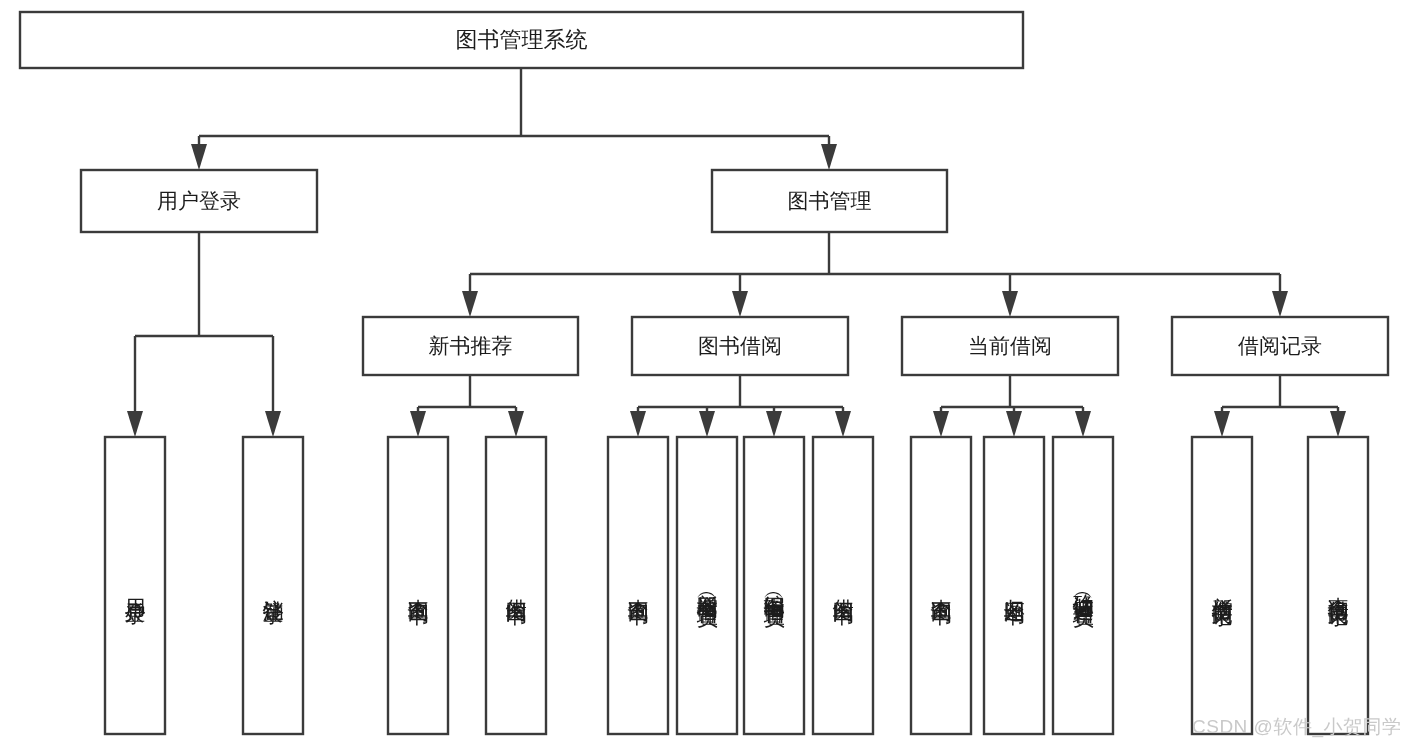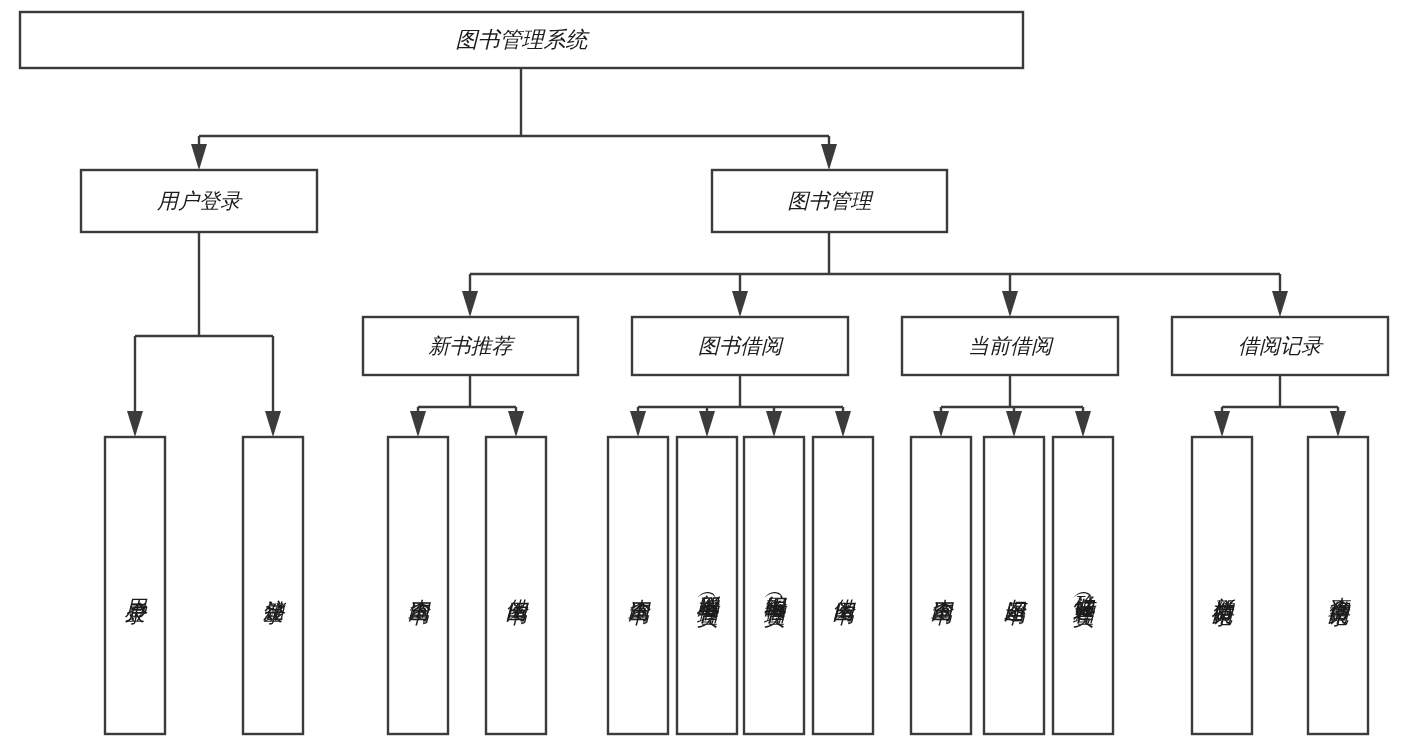--- a/index.html
+++ b/index.html
@@ -11,21 +11,20 @@
     width: 1405px;
     height: 747px;
     font-family: "Liberation Sans", "DejaVu Sans", sans-serif;
     overflow: hidden;
     position: relative;
   }
   #diagram-root {
     position: relative;
     width: 1405px;
     height: 747px;
-    font-style: italic;
   }
   svg.diagram-canvas {
     position: absolute;
     top: 0;
     left: 0;
     width: 1405px;
     height: 747px;
     display: block;
   }
   .node-box {
@@ -216,13 +215,14 @@
       <div class="leaf-text-wrap" style="left: 1053px; top: 451px; width: 60px; height: 269px; padding-top: 126px;">
         <span class="leaf-text">确认归还（管理员）</span>
       </div>
       <div class="leaf-text-wrap" style="left: 1192px; top: 451px; width: 60px; height: 269px; padding-top: 129px;">
         <span class="leaf-text">新增借阅记录</span>
       </div>
       <div class="leaf-text-wrap" style="left: 1308px; top: 451px; width: 60px; height: 269px; padding-top: 129px;">
         <span class="leaf-text">查询借阅记录</span>
       </div>
     </div>
+  <div class="watermark" style="left: 1192px; top: 714px;">CSDN @软件_小贺同学</div>
 </div>
 
 </body></html>

